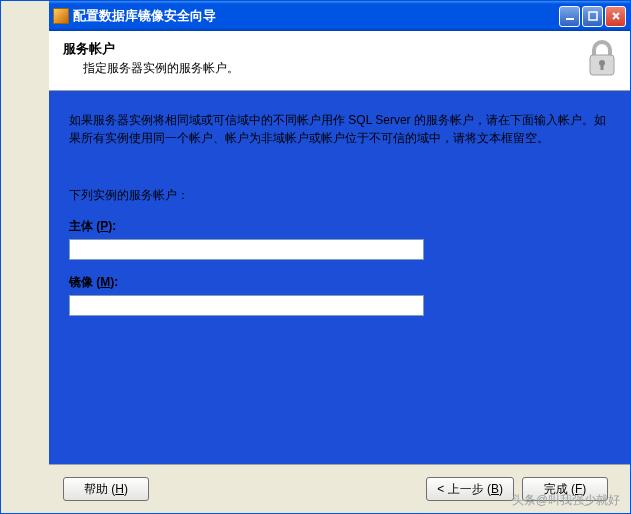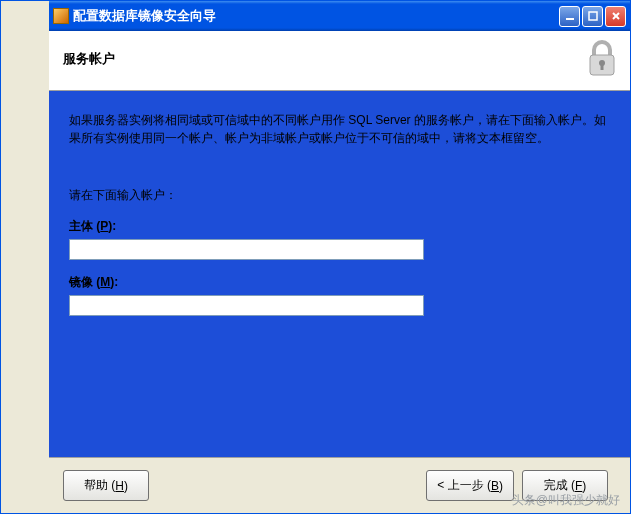--- a/index.html
+++ b/index.html
@@ -90,21 +90,21 @@
     .note { margin-top: 6px; line-height: 1.5; }
     .button-bar {
       border-top: 1px solid #a0a0a0;
       padding: 12px 14px;
       display: flex;
       align-items: center;
       background: #ece9d8;
       position: relative;
     }
     .btn {
-      height: 31px;
+      height: 24px;
       min-width: 86px;
       padding: 0 10px;
       border: 1px solid #707070;
       border-radius: 3px;
       background: linear-gradient(to bottom, #fefefe, #e4e4e0);
       font-size: 12px;
       cursor: pointer;
       margin-right: 8px;
       display: inline-flex;
       align-items: center;
@@ -144,33 +144,34 @@
             <line x1="2" y1="2" x2="8" y2="8" stroke="#fff" stroke-width="2"></line>
             <line x1="8" y1="2" x2="2" y2="8" stroke="#fff" stroke-width="2"></line>
           </svg>
       </div>
     </div>
   </div>
 
   <div class="header">
     <div class="header-text">
       <div class="header-title">服务帐户</div>
+      <div class="header-sub">指定服务器实例的服务帐户。</div>
     </div>
     <svg class="lock-icon" viewBox="0 0 36 40">
       <path d="M10 16 v-5 a8 8 0 0 1 16 0 v5" fill="none" stroke="#b0b0b0" stroke-width="4"></path>
       <rect x="6" y="16" width="24" height="20" rx="3" fill="#d8d8d8" stroke="#a0a0a0"></rect>
       <circle cx="18" cy="24" r="3" fill="#888"></circle>
       <rect x="16.5" y="25" width="3" height="6" fill="#888"></rect>
     </svg>
   </div>
 
   <div class="content">
     <div class="desc">如果服务器实例将相同域或可信域中的不同帐户用作 SQL Server 的服务帐户，请在下面输入帐户。如果所有实例使用同一个帐户、帐户为非域帐户或帐户位于不可信的域中，请将文本框留空。</div>
 
-    <div class="section-label">请在下面输入帐户：</div>
+    <div class="section-label">下列实例的服务帐户：</div>
 
     <div class="field-label">
       <span>主体 (</span><span class="u">P</span><span>):</span>
     </div>
     <input type="text" class="text-input" value="" style="">
 
     <div class="field-label">
       <span>镜像 (</span><span class="u">M</span><span>):</span>
     </div>
     <input type="text" class="text-input" value="" style="">

